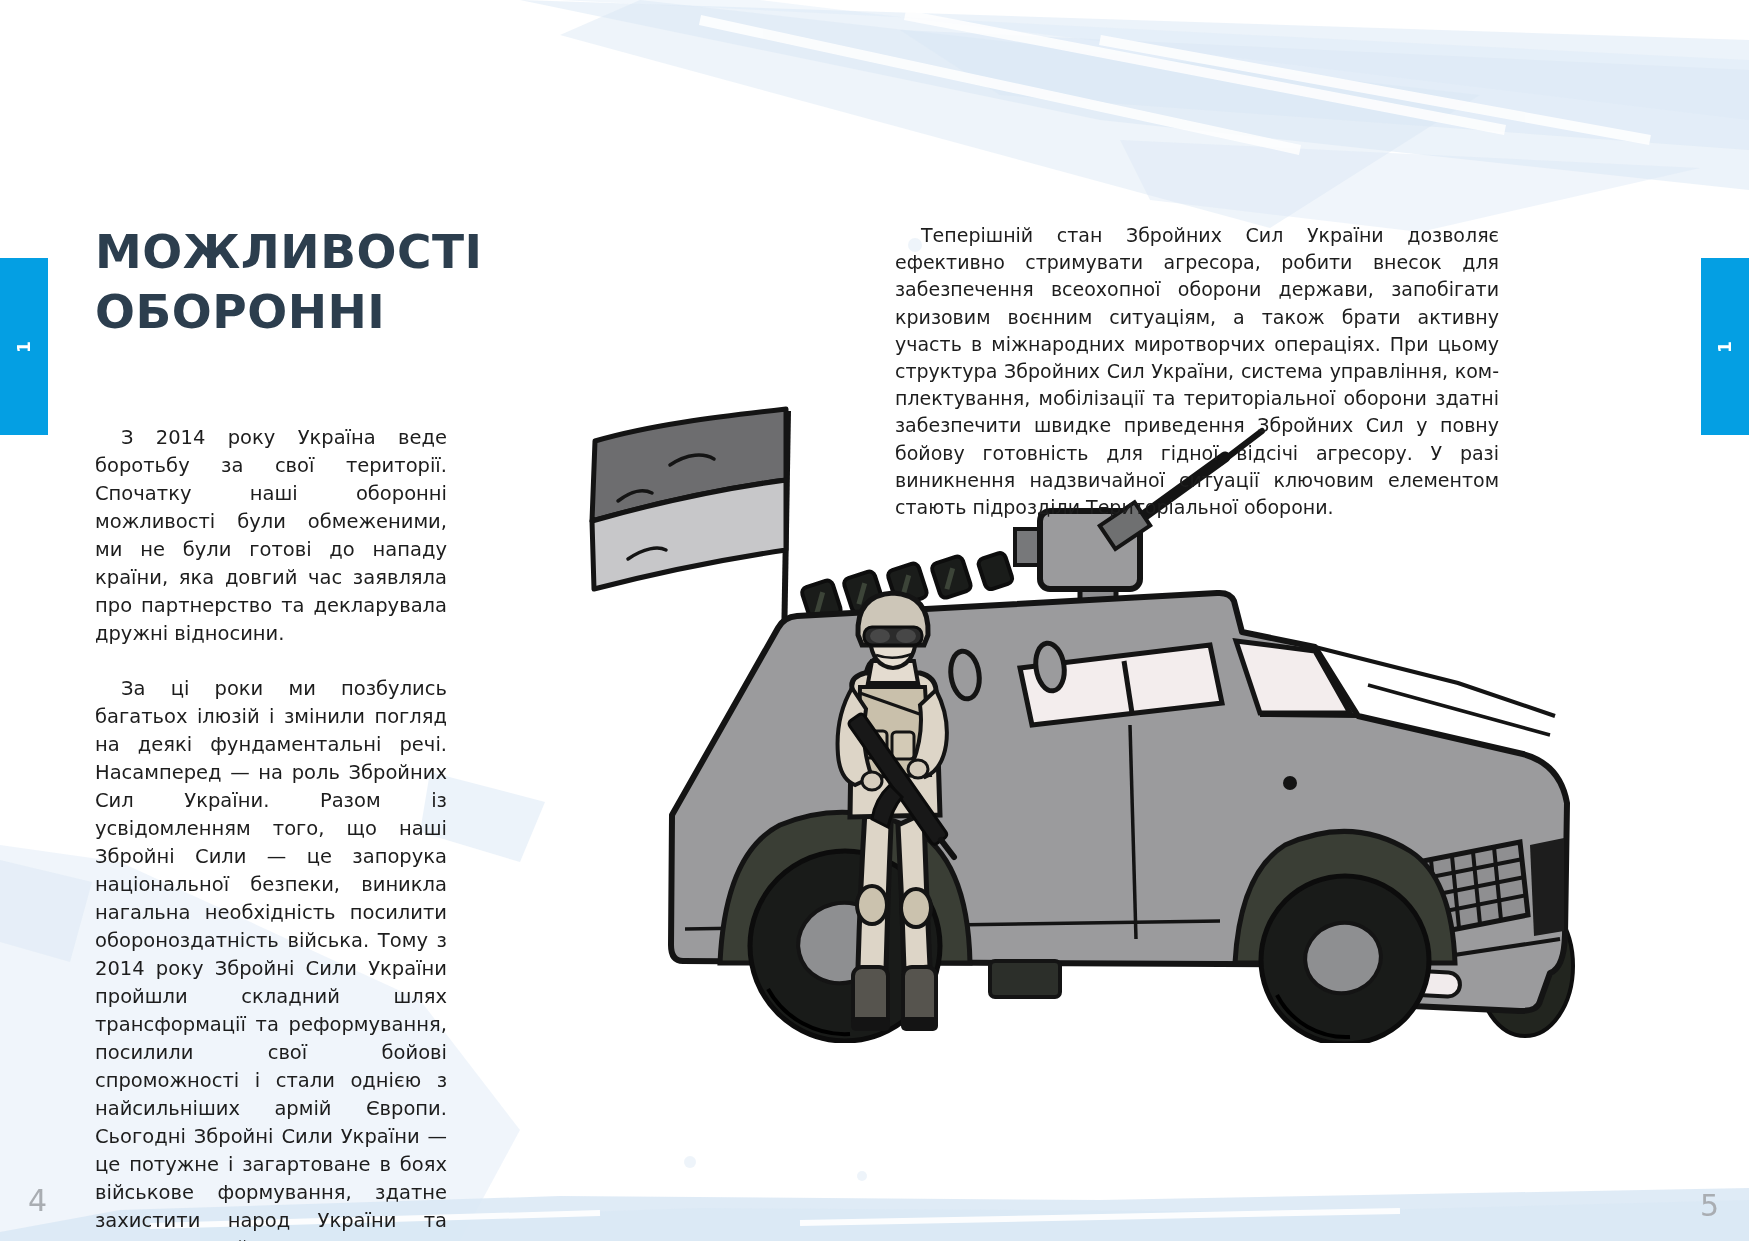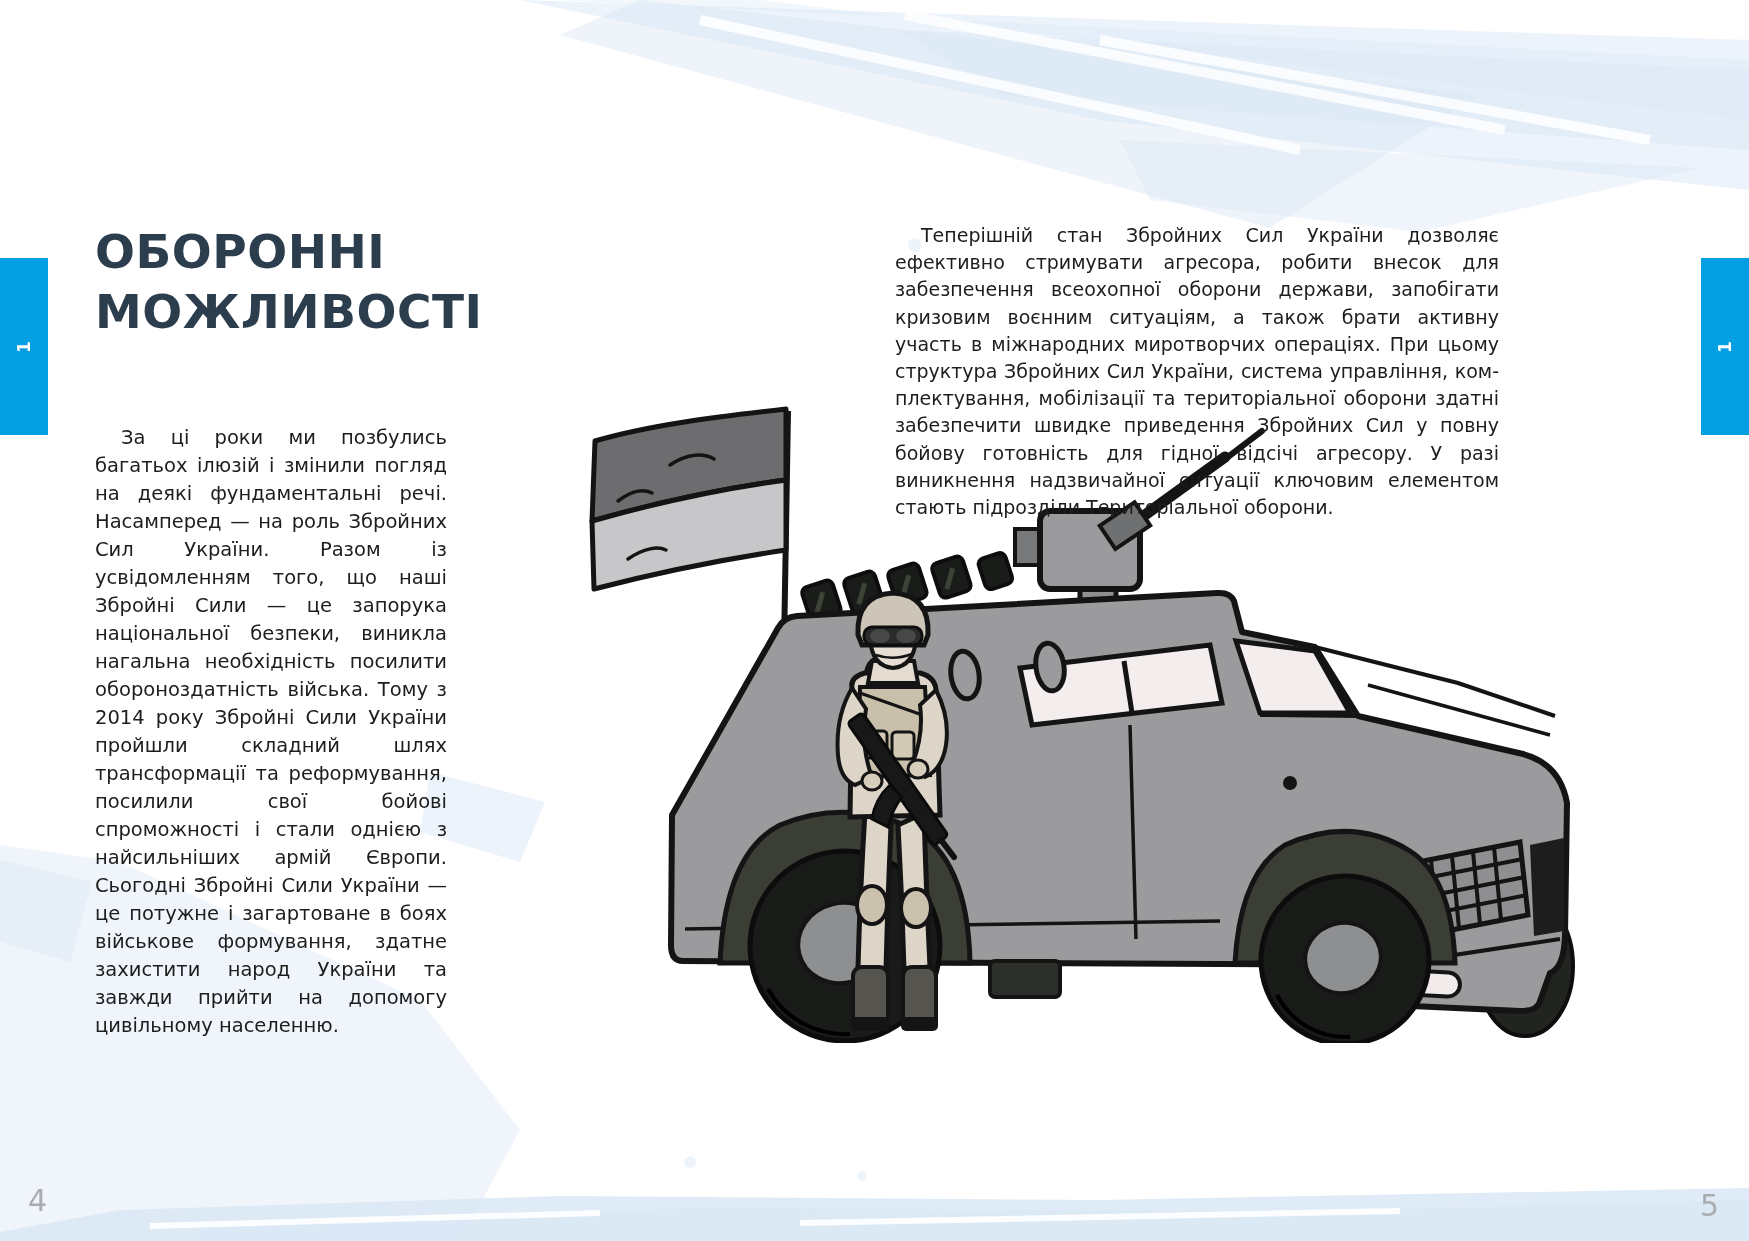--- a/index.html
+++ b/index.html
@@ -76,25 +76,26 @@
   </svg>
 
   <div class="tab tab-left">
     <span>1</span>
   </div>
   <div class="tab tab-right">
     <span>1</span>
   </div>
 
   <h1 class="page-title">
+    <span>МОЖЛИВОСТІ</span>
     <span>ОБОРОННІ</span>
-    <span>МОЖЛИВОСТІ</span>
   </h1>
 
   <div class="col left-col">
+    <p>З 2014 року Україна веде боротьбу за свої території. Спочатку наші обо­ронні можливості були обмеженими, ми не були готові до нападу країни, яка довгий час заявляла про партнер­ство та декларувала дружні відносини.</p>
     <p>За ці роки ми позбулись багатьох ілюзій і змінили погляд на деякі фун­даментальні речі. Насамперед — на роль Збройних Сил України. Разом із усвідомленням того, що наші Зброй­ні Сили — це запорука національної безпеки, виникла нагальна необхід­ність посилити обороноздатність вій­ська. Тому з 2014 року Збройні Сили України пройшли складний шлях трансформації та реформування, посилили свої бойові спроможності і стали однією з найсильніших ар­мій Європи. Сьогодні Збройні Сили України — це потужне і загартоване в боях військове формування, здатне захистити народ України та завжди прийти на допомогу цивільному на­селенню.</p>
   </div>
 
   <div class="col right-col">
     <p>Теперішній стан Збройних Сил України дозволяє ефективно стри­мувати агресора, робити внесок для забезпечення всеохопної обо­рони держави, запобігати кризовим воєнним ситуаціям, а також брати активну участь в міжнародних миротворчих операціях. При цьому структура Збройних Сил України, система управління, ком­плектування, мобілізації та територіальної оборони здатні забезпе­чити швидке приведення Збройних Сил у повну бойову готовність для гідної відсічі агресору. У разі виникнення надзвичайної ситуації ключовим елементом стають підрозділи Територіальної оборони.</p>
   </div>
 
   <div class="pagenum pagenum-left">4</div>
   <div class="pagenum pagenum-right">5</div>
 

